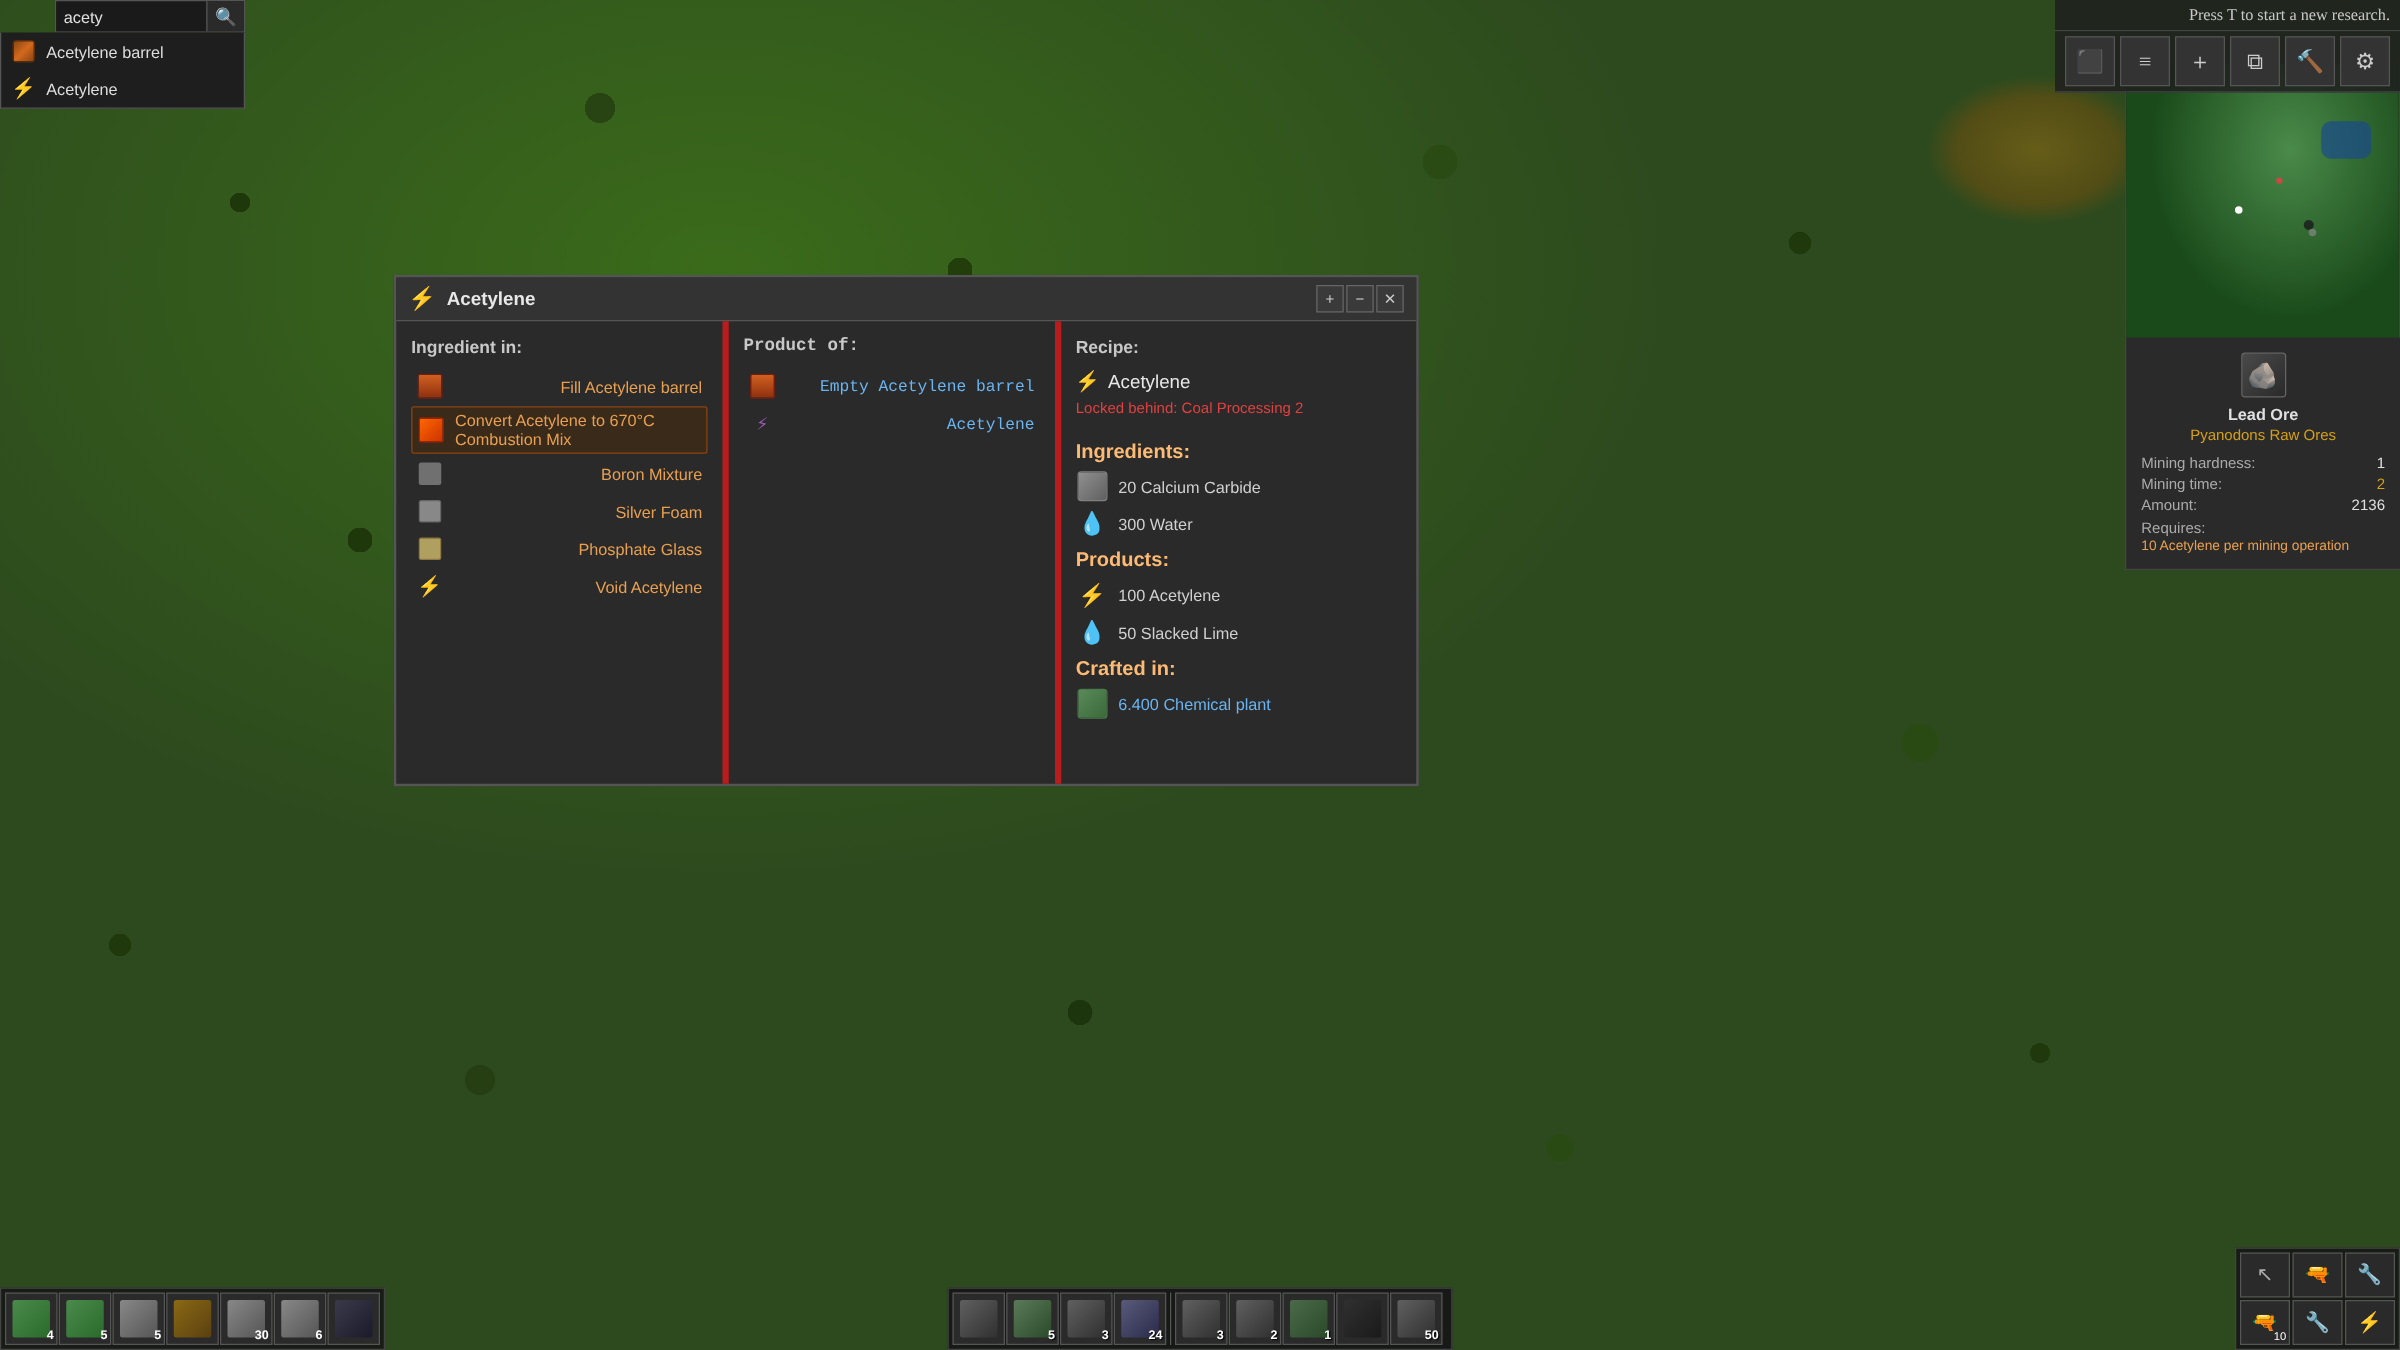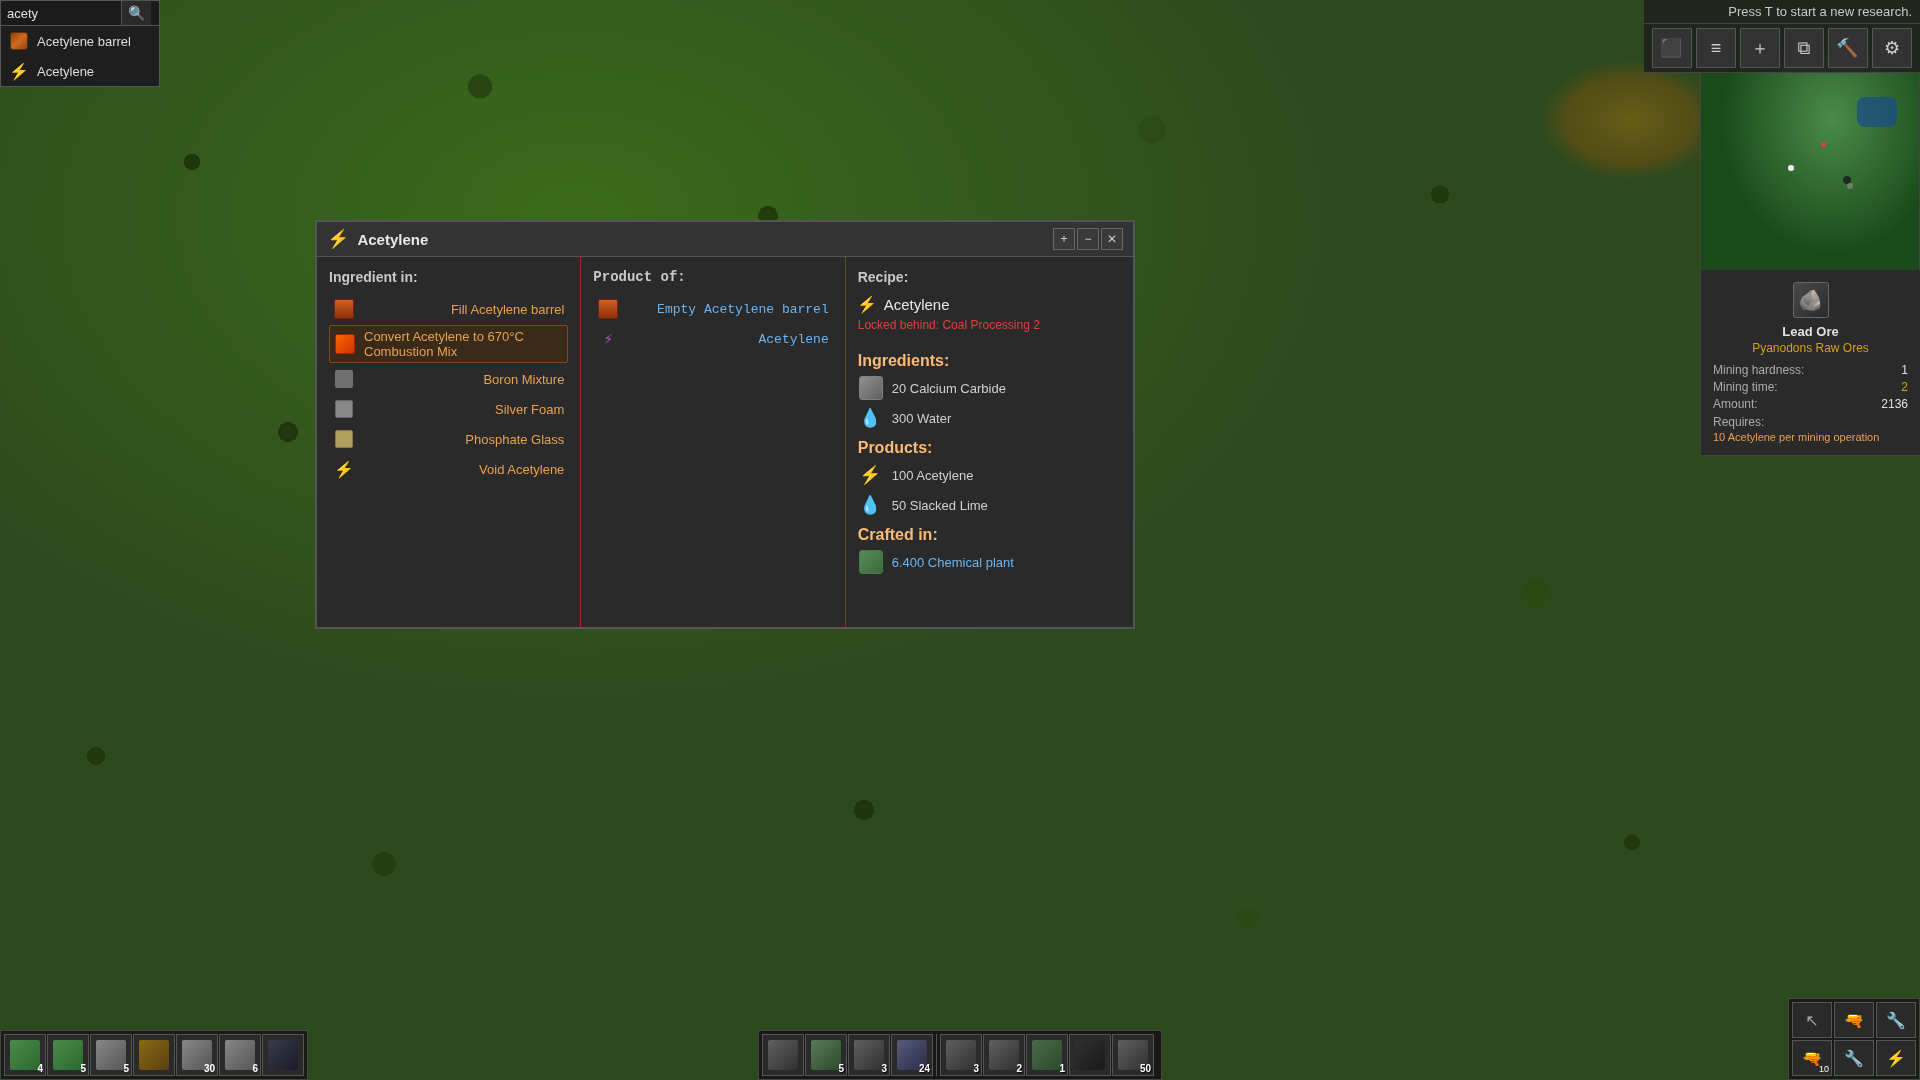--- a/index.html
+++ b/index.html
@@ -66,20 +66,21 @@
       top: 0;
       left: 0;
       z-index: 100;
     }
 
     .search-box {
       display: flex;
       align-items: center;
       background: #1a1a1a;
       border: 1px solid #555;
+      margin-left: 44px;
     }
 
     .search-input {
       background: #1a1a1a;
       border: none;
       color: #e0e0e0;
       padding: 4px 6px;
       font-size: 13px;
       width: 120px;
       outline: none;
@@ -180,21 +181,21 @@
     }
 
     .dialog-content {
       display: flex;
       height: 370px;
     }
 
     .panel {
       flex: 1;
       padding: 12px;
-      border-right: 1px solid #b91c1c;
+      border-right: 5px solid #b91c1c;
       overflow-y: auto;
     }
 
     .panel:last-child { border-right: none; }
 
     .panel-title {
       color: #c8c8c8;
       font-size: 14px;
       font-weight: bold;
       margin-bottom: 10px;
@@ -336,20 +337,21 @@
     }
 
     
     .top-right-toolbar {
       position: absolute;
       top: 0;
       right: 0;
       display: flex;
       flex-direction: column;
       z-index: 100;
+      font-family: Liberation Serif, serif;
     }
 
     .toolbar-row {
       display: flex;
       align-items: center;
       background: rgba(30,30,30,0.85);
       border-bottom: 1px solid #444;
       padding: 4px 8px;
       justify-content: flex-end;
     }

